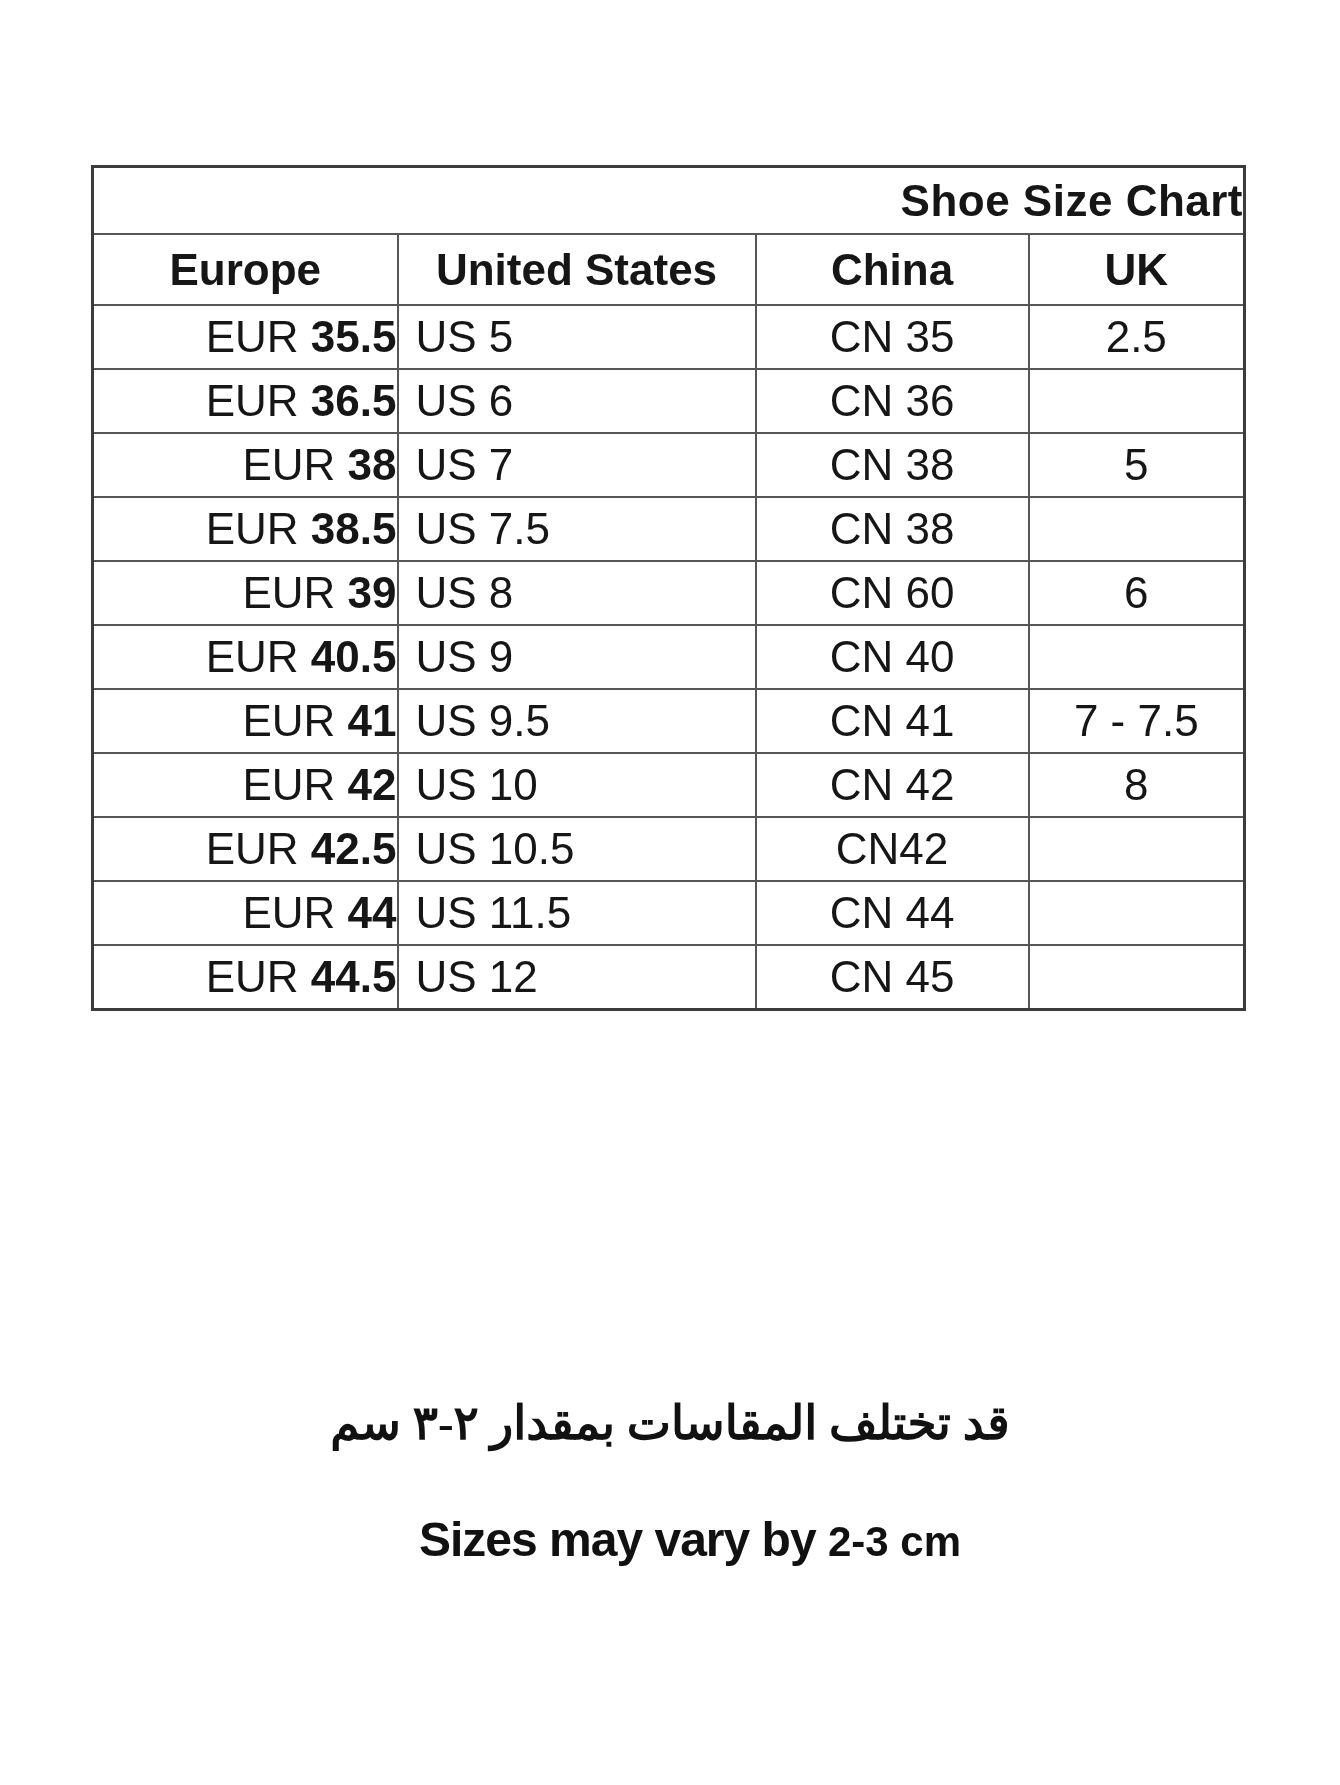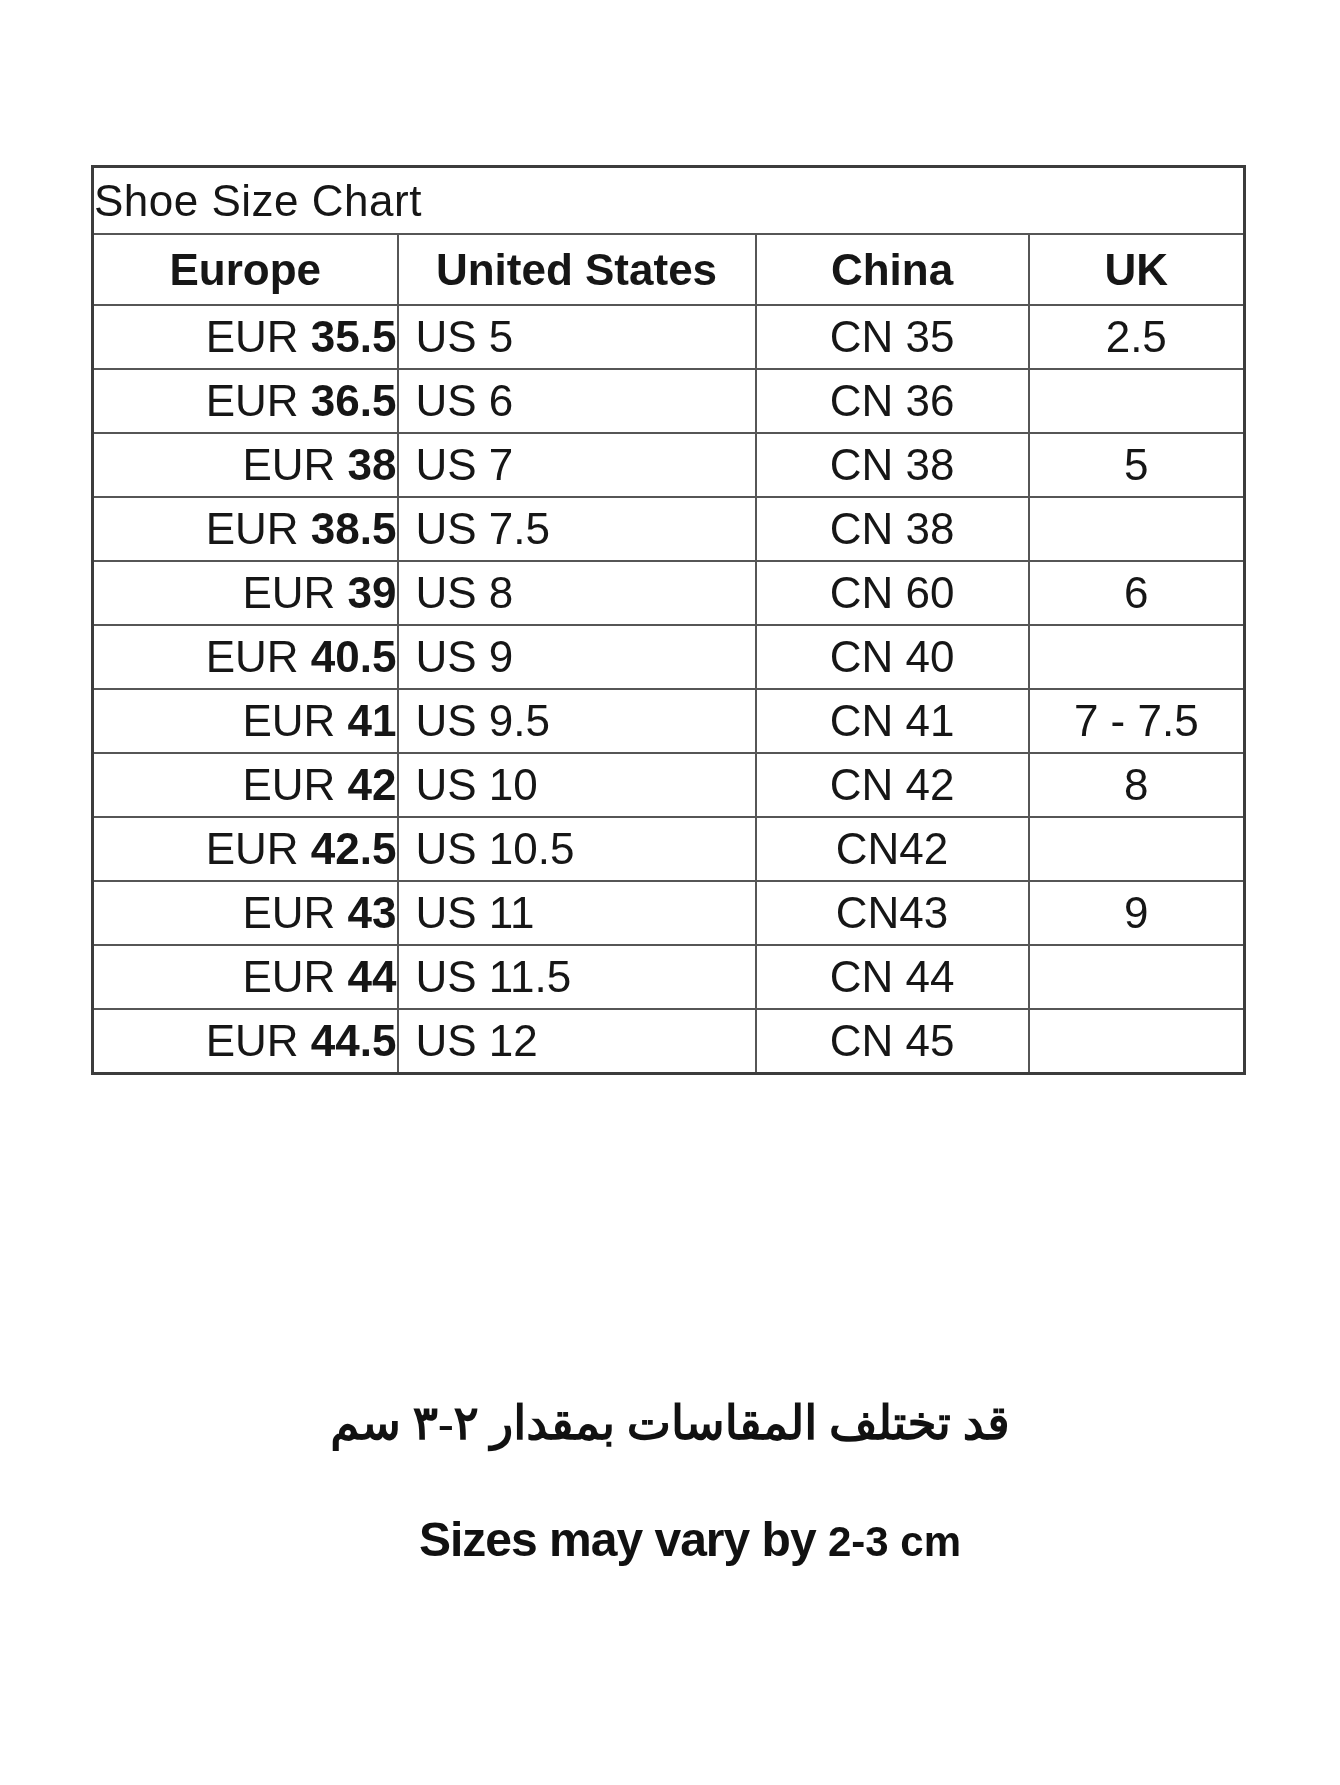--- a/index.html
+++ b/index.html
@@ -30,22 +30,22 @@
     border: 2px solid #565656;
     padding: 0;
     vertical-align: middle;
     font-size: 44px;
     line-height: 1;
     white-space: nowrap;
     overflow: hidden;
   }
   .title-row td {
     height: 65px;
-    text-align: left;
-    font-weight: normal;
+    text-align: right;
+    font-weight: bold;
     letter-spacing: 0.5px;
     margin-left: 23px;
   }
   .header-row th {
     height: 69px;
     font-weight: bold;
   }
   .data-row td { height: 62px; }
   td.eur {
     text-align: right;
@@ -160,26 +160,20 @@
         <td class="cn">CN 42</td>
         <td class="uk">8</td>
       </tr>
       <tr class="data-row">
         <td class="eur"><span>EUR</span> <span class="eur-size">42.5</span></td>
         <td class="us">US 10.5</td>
         <td class="cn">CN42</td>
         <td class="uk"></td>
       </tr>
       <tr class="data-row">
-        <td class="eur"><span>EUR</span> <span class="eur-size">43</span></td>
-        <td class="us">US 11</td>
-        <td class="cn">CN43</td>
-        <td class="uk">9</td>
-      </tr>
-      <tr class="data-row">
         <td class="eur"><span>EUR</span> <span class="eur-size">44</span></td>
         <td class="us">US 11.5</td>
         <td class="cn">CN 44</td>
         <td class="uk"></td>
       </tr>
       <tr class="data-row">
         <td class="eur"><span>EUR</span> <span class="eur-size">44.5</span></td>
         <td class="us">US 12</td>
         <td class="cn">CN 45</td>
         <td class="uk"></td>

